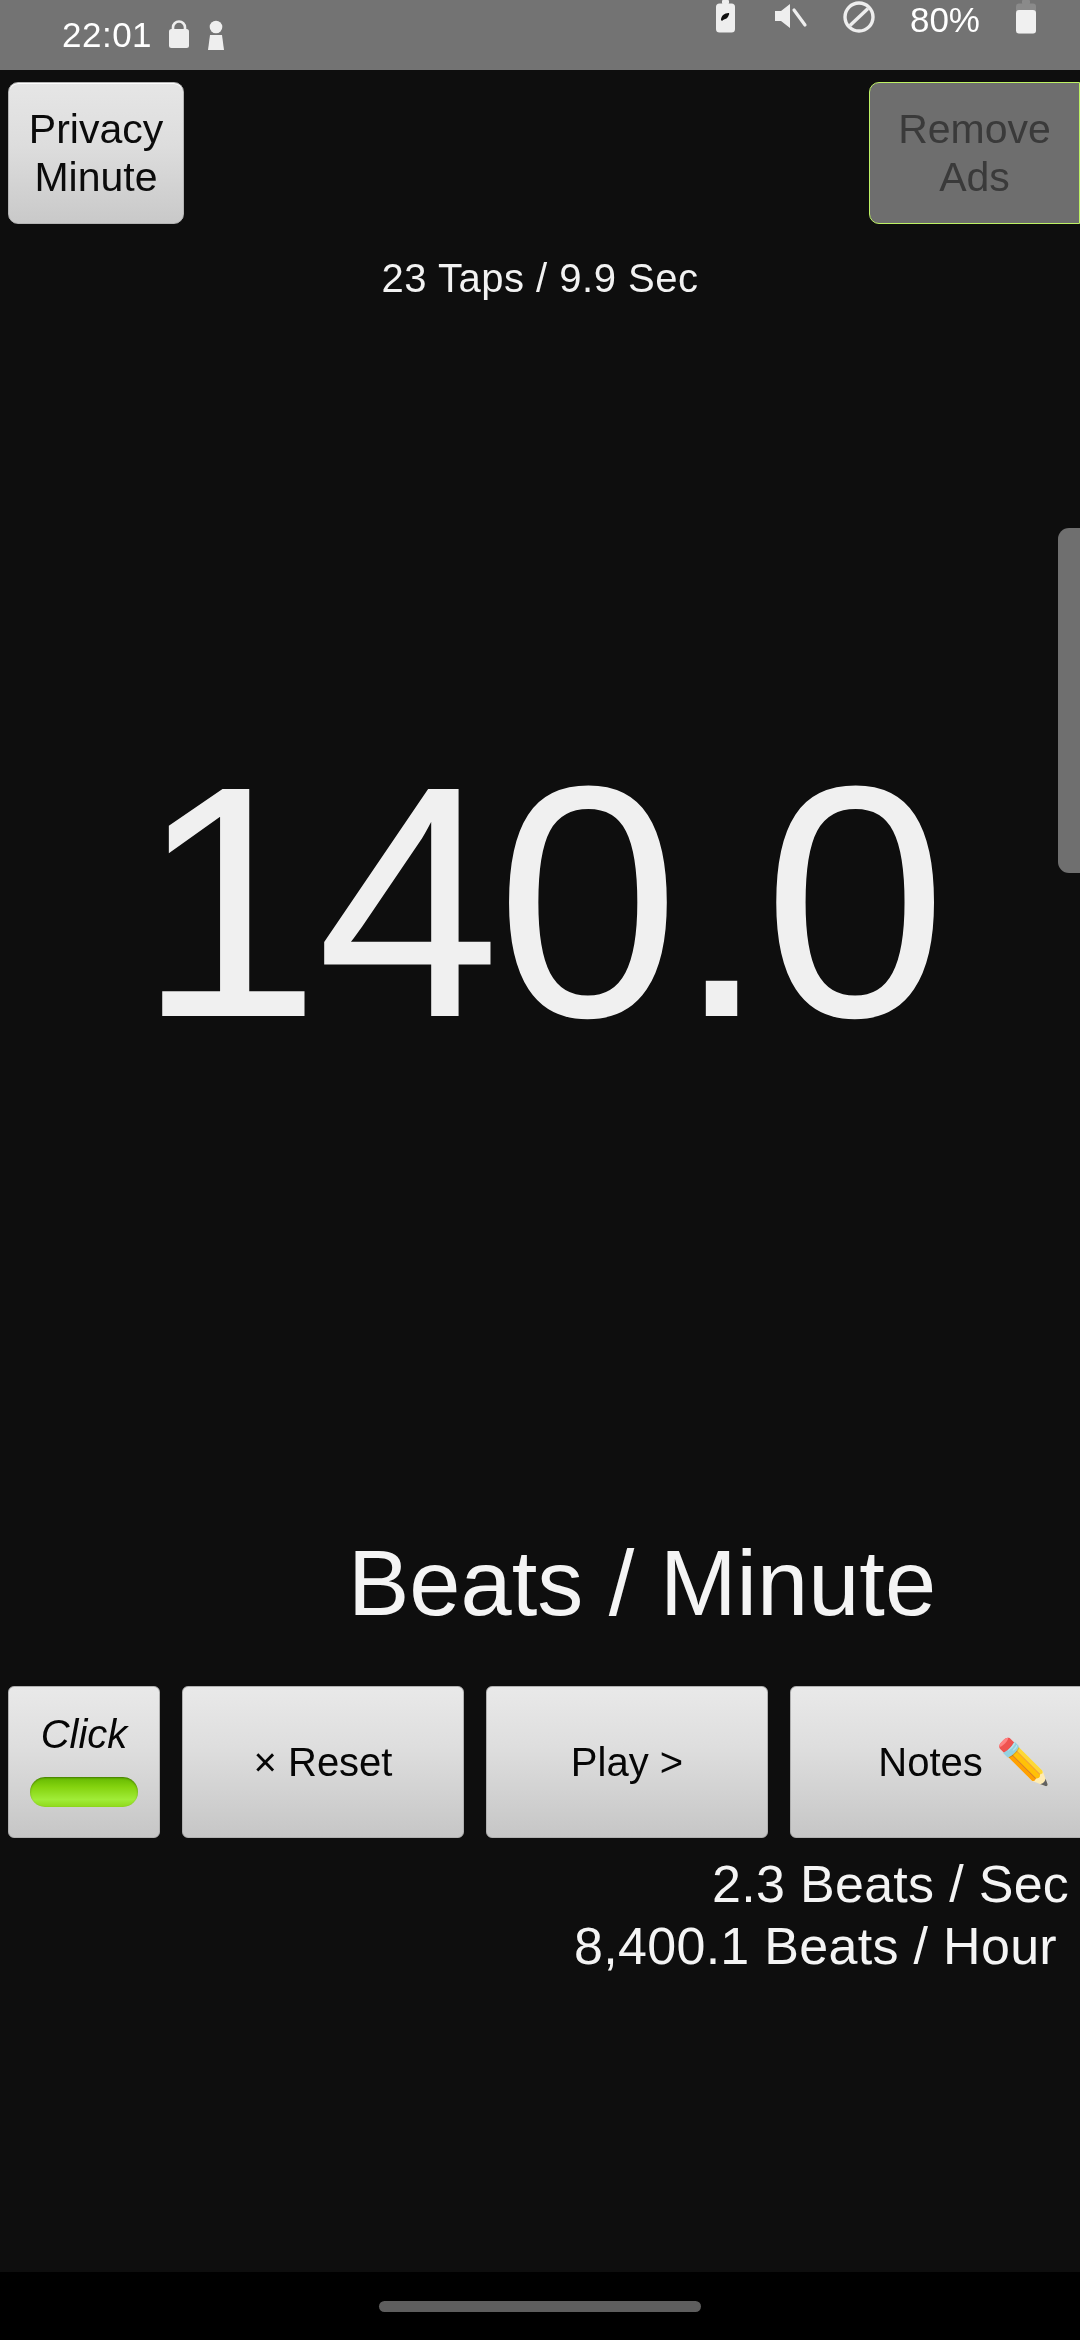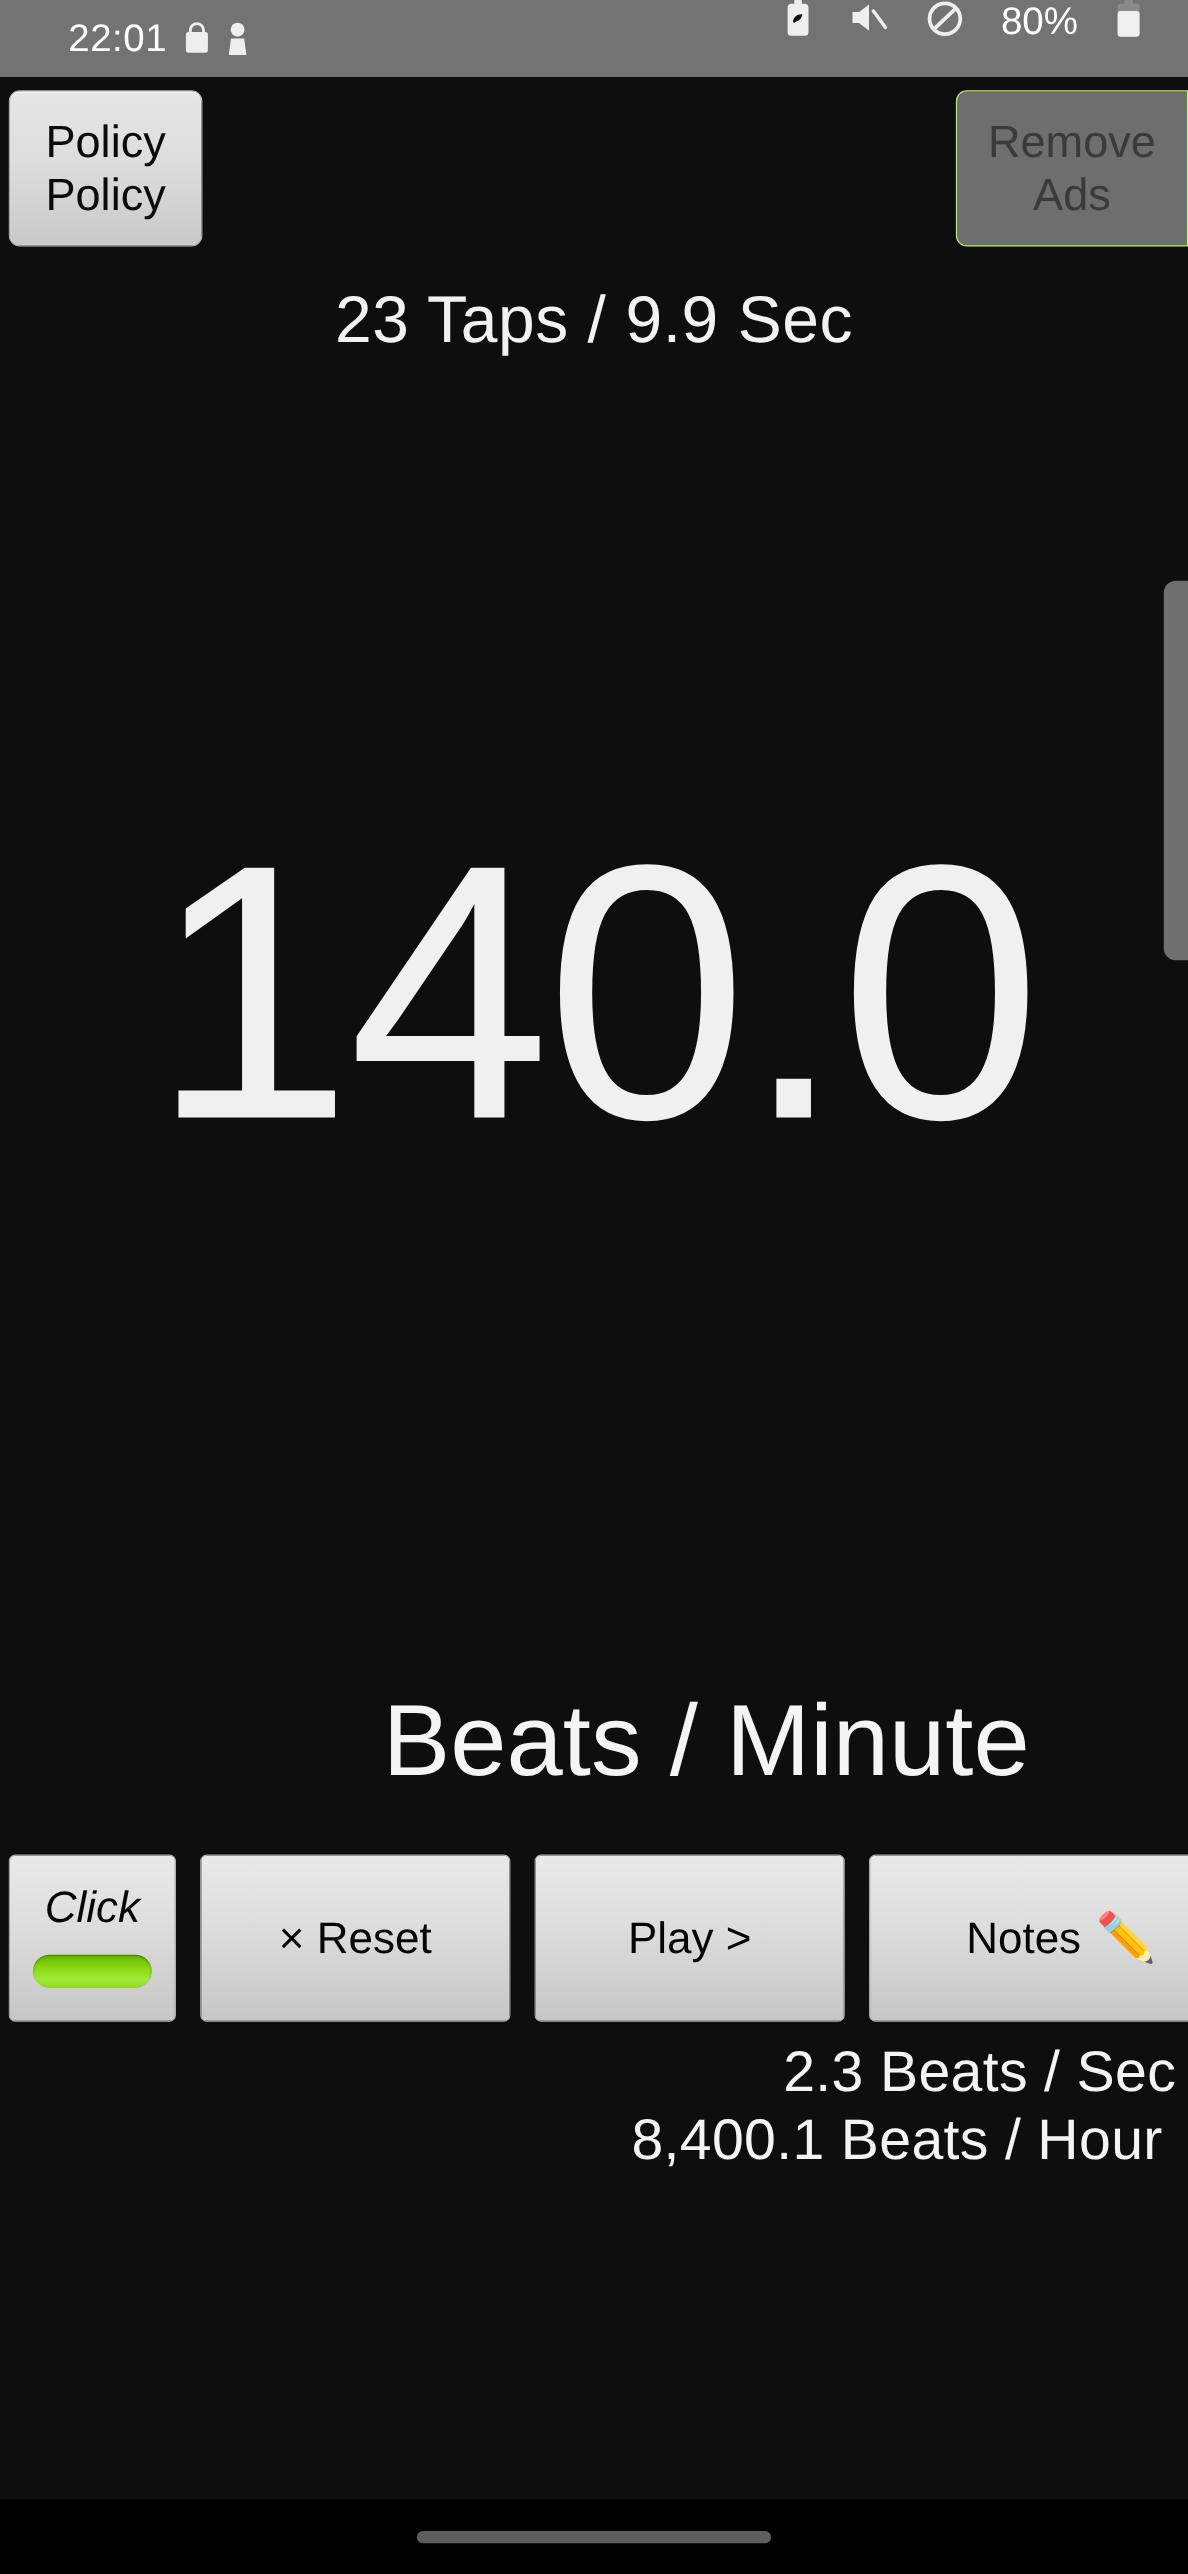--- a/index.html
+++ b/index.html
@@ -61,21 +61,21 @@
     border:1px solid #bef264;
     color:#3a3a3a;
     border-radius:10px 0 0 10px;
   }
 
   
   #taps-line {
     position:absolute; left:0; top:256px; width:1080px;
     text-align:center;
     color:#f2f2f2;
-    font-size:60px;
+    font-size:40px;
     letter-spacing:0.5px;
   }
 
   
   #bpm-wrap {
     position:absolute; left:0; top:760px; width:1080px;
     text-align:center;
   }
   #bpm {
     display:inline-block;
@@ -217,21 +217,21 @@
         <svg class="ic" width="24" height="35" viewBox="0 0 24 35">
           <rect x="8" y="0" width="8" height="4" rx="1" fill="#8a8a8a"></rect>
           <rect x="2" y="3.5" width="20" height="30" rx="3" fill="#8a8a8a"></rect>
           <rect x="2" y="10" width="20" height="23.5" rx="3" fill="#f0f0f0"></rect>
         </svg>
       </span>
     </div>
   </div>
 
   <div class="topbtn" id="btn-privacy">
-    <span>Policy Policy</span>
+    <span>Privacy Minute</span>
   </div>
 
   <div class="topbtn" id="btn-removeads">
     <span>Remove Ads</span>
   </div>
 
   <div id="taps-line">23 Taps / 9.9 Sec</div>
 
   <div id="bpm-wrap">
     <span id="bpm">140.0</span>

